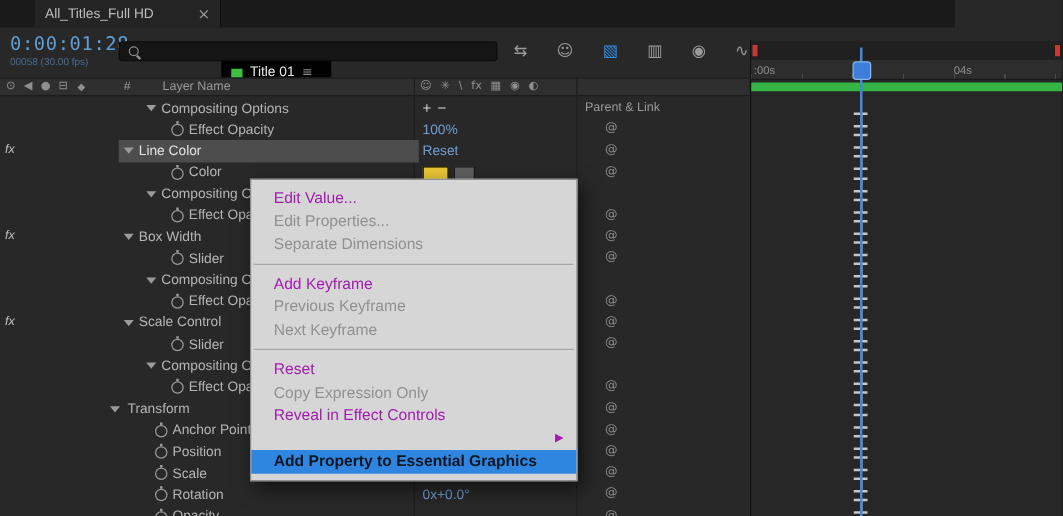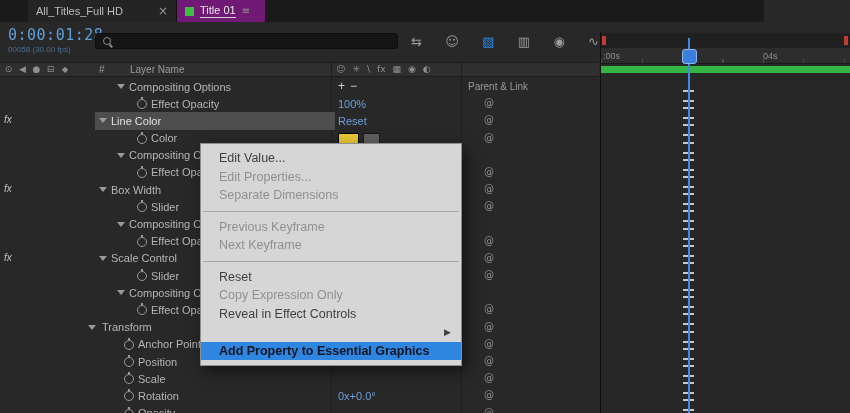--- a/index.html
+++ b/index.html
@@ -5,21 +5,21 @@
   html,body{margin:0;padding:0;background:#111;}
   .app{position:relative;width:850px;height:413px;background:#282828;overflow:hidden;
        font-family:"Liberation Sans",sans-serif;-webkit-font-smoothing:antialiased;}
   .icon-font{font-family:"DejaVu Sans",sans-serif;}
 
   
   .tabbar{position:absolute;left:0;top:0;width:764px;height:22px;background:#1a1a1a;}
   .tab{position:absolute;top:0;height:22px;display:flex;align-items:center;gap:6px;
        padding:0 8px;font-size:11px;box-sizing:border-box;cursor:default;}
   .tab1{left:28px;width:149px;background:#242424;border-right:1px solid #101010;color:#bdbdbd;}
-  .tab2{left:177px;width:88px;background:#701a75;color:#e9e9e9;}
+  .tab2{left:177px;width:88px;background:#000000;color:#e9e9e9;margin-top:48px;}
   .tab-close{margin-left:auto;color:#9a9a9a;font-size:12px;line-height:1;}
   .tab-swatch{width:9px;height:9px;background:#3fbf3f;display:inline-block;flex:0 0 auto;}
   .tab2 .tab-label{border-bottom:1px solid #d2d2d2;padding-bottom:1px;}
   .tab-menuicon{color:#8f8f8f;font-size:10px;line-height:1;}
 
   
   .timecode{position:absolute;left:8px;top:26px;font-family:"DejaVu Sans Mono",monospace;
             font-size:15px;color:#5f9fd9;letter-spacing:.5px;}
   .frame-info{position:absolute;left:8px;top:45px;font-size:8px;color:#4a6d94;}
   .searchbox{position:absolute;left:95px;top:33px;width:303px;height:16px;background:#151515;
@@ -105,21 +105,21 @@
   .ibeam{position:absolute;left:82px;top:2px;width:11px;height:12px;
          border-top:2px solid #c6c6c6;border-bottom:2px solid #c6c6c6;box-sizing:border-box;}
   .ibeam::before{content:"";position:absolute;left:4.5px;top:0;bottom:0;width:2px;background:#c6c6c6;}
   .playhead{position:absolute;left:87px;top:6px;bottom:0;width:2px;background:#4189e0;z-index:5;}
 
   
   .menu{position:absolute;left:200px;top:143px;width:262px;background:#d6d6d6;
         border:1px solid #8f8f8f;box-shadow:4px 6px 14px rgba(0,0,0,.55);
         padding:5px 0;z-index:20;box-sizing:border-box;}
   .menu-item{position:relative;height:18.5px;line-height:18.5px;padding-left:18px;
-             font-size:12.5px;color:#404040;white-space:nowrap;}
+             font-size:12.5px;color:#a21caf;white-space:nowrap;}
   .menu-item.disabled{color:#909090;}
   .menu-item.highlighted{background:#2f86e0;font-weight:bold;color:#0a1522;}
   .menu-sep{height:1px;background:#a6a6a6;margin:6px 2px;}
   .submenu-arrow{position:absolute;right:10px;top:0;font-size:9px;}
 </style>
 </head>
 <body>
 
 <div class="app">
 
@@ -427,20 +427,21 @@
         </div>
       </div>
     <div class="playhead"></div>
   </div>
 
   <div class="menu" id="menu">
       <div class="menu-item"><span class="">Edit Value...</span></div>
       <div class="menu-item disabled"><span class="">Edit Properties...</span></div>
       <div class="menu-item disabled"><span class="">Separate Dimensions</span></div>
       <div class="menu-sep"></div>
+      <div class="menu-item"><span class="">Add Keyframe</span></div>
       <div class="menu-item disabled"><span class="">Previous Keyframe</span></div>
       <div class="menu-item disabled"><span class="">Next Keyframe</span></div>
       <div class="menu-sep"></div>
       <div class="menu-item"><span class="">Reset</span></div>
       <div class="menu-item disabled"><span class="">Copy Expression Only</span></div>
       <div class="menu-item"><span class="">Reveal in Effect Controls</span></div>
       <div class="menu-item"><span class="submenu-arrow icon-font">▶</span></div>
       <div class="menu-item highlighted"><span class="">Add Property to Essential Graphics</span></div>
     </div>
 </div>

